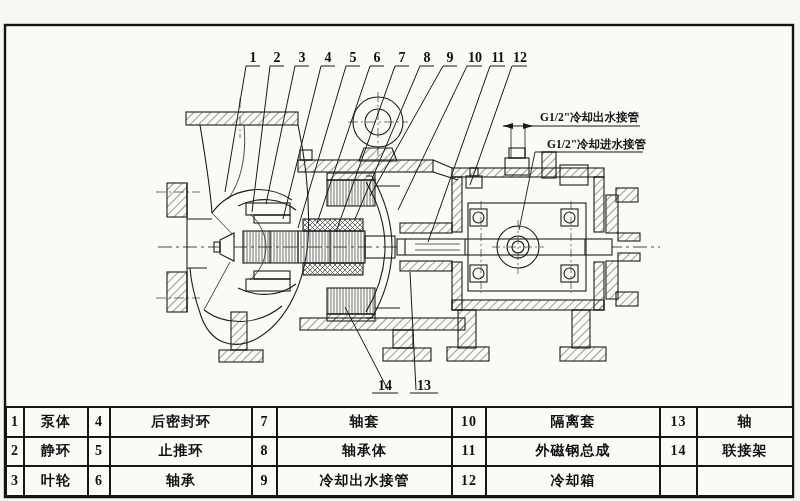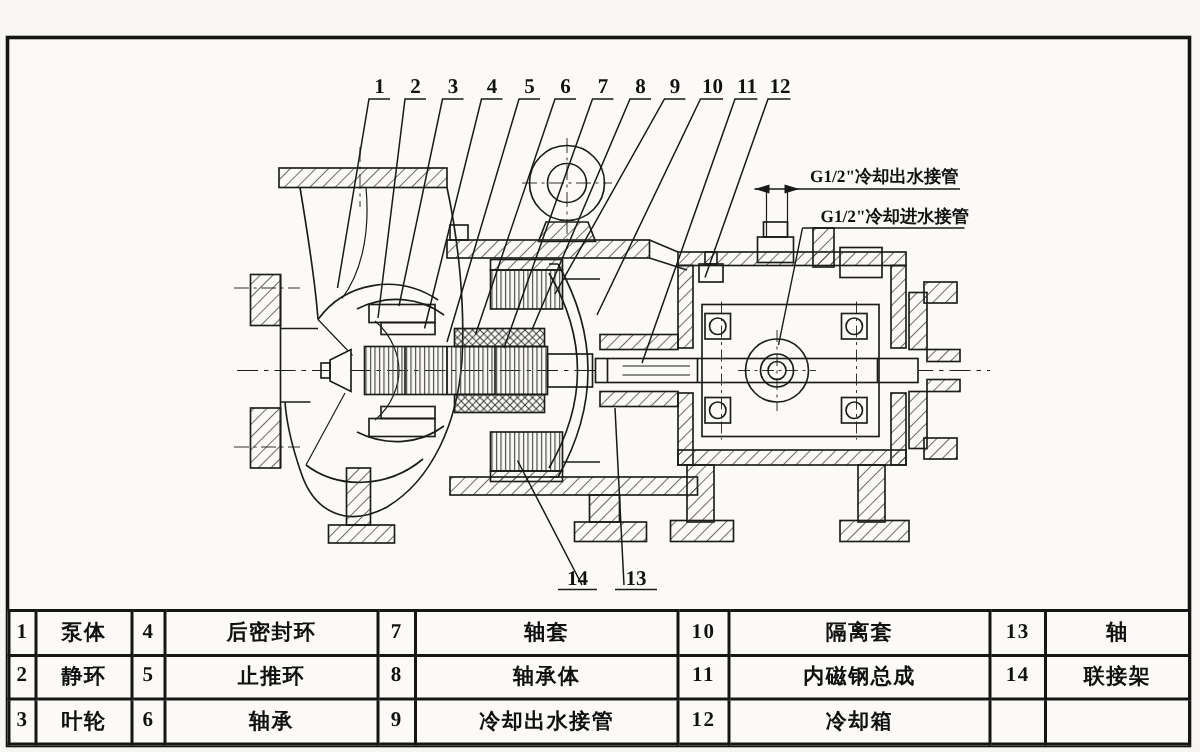--- a/index.html
+++ b/index.html
@@ -245,21 +245,21 @@
           <td>轴</td>
         </tr>
         <tr>
           <td class="numcell">2</td>
           <td>静环</td>
           <td class="numcell">5</td>
           <td>止推环</td>
           <td class="numcell">8</td>
           <td>轴承体</td>
           <td class="numcell">11</td>
-          <td>内磁钢总成</td>
+          <td>外磁钢总成</td>
           <td class="numcell">14</td>
           <td>联接架</td>
         </tr>
         <tr>
           <td class="numcell">3</td>
           <td>叶轮</td>
           <td class="numcell">6</td>
           <td>轴承</td>
           <td class="numcell">9</td>
           <td>冷却出水接管</td>

